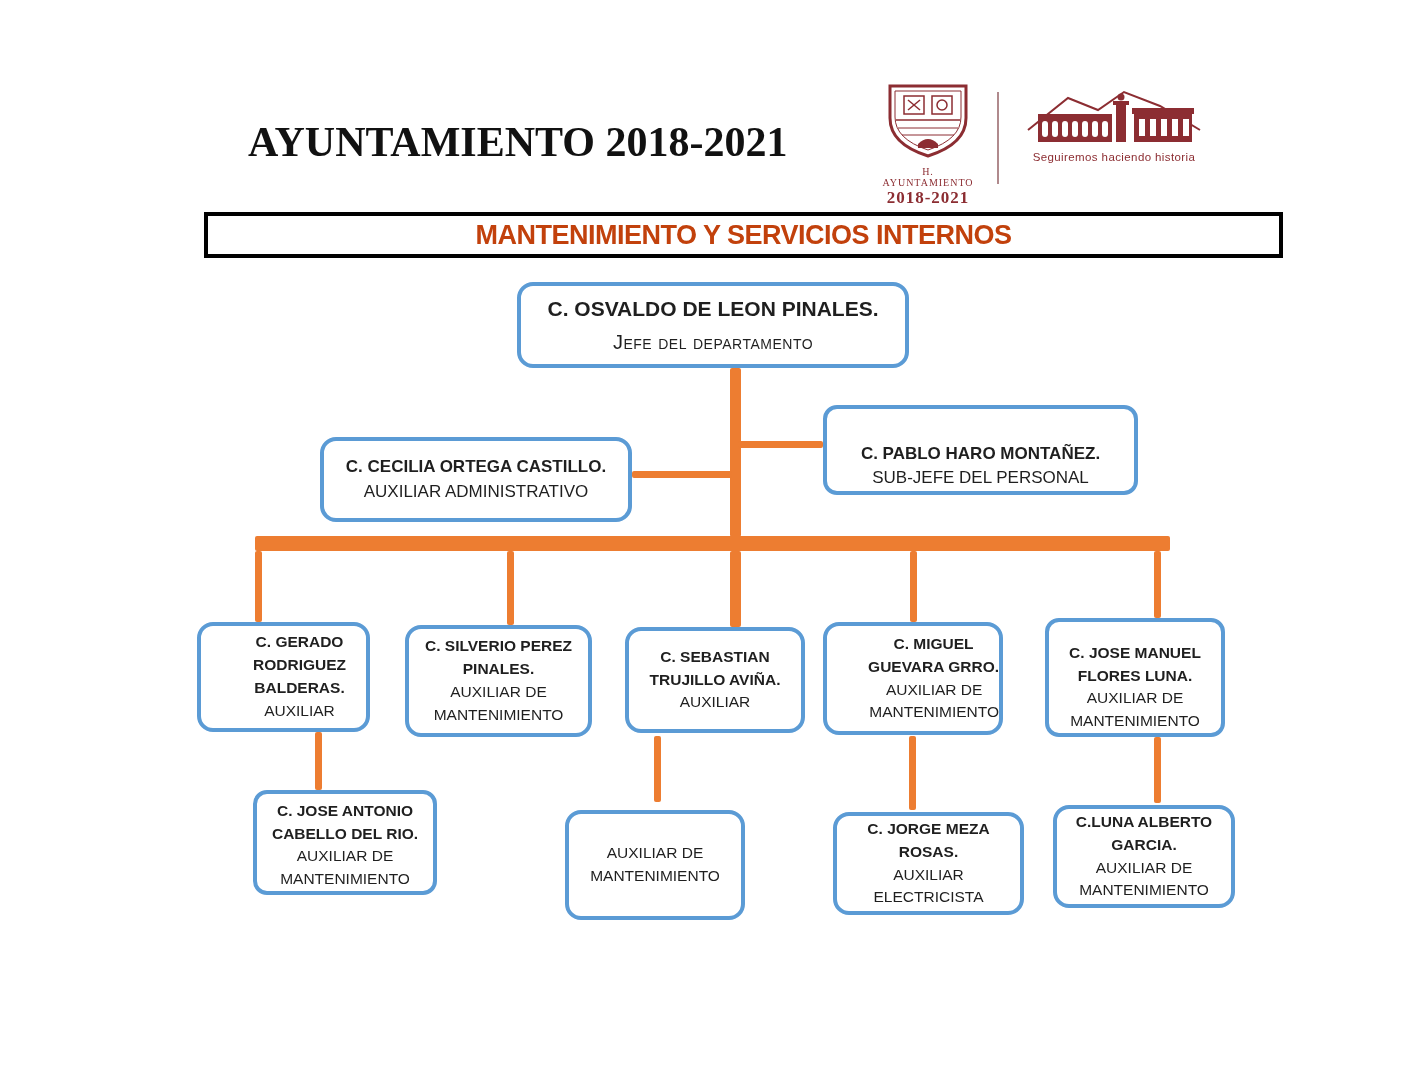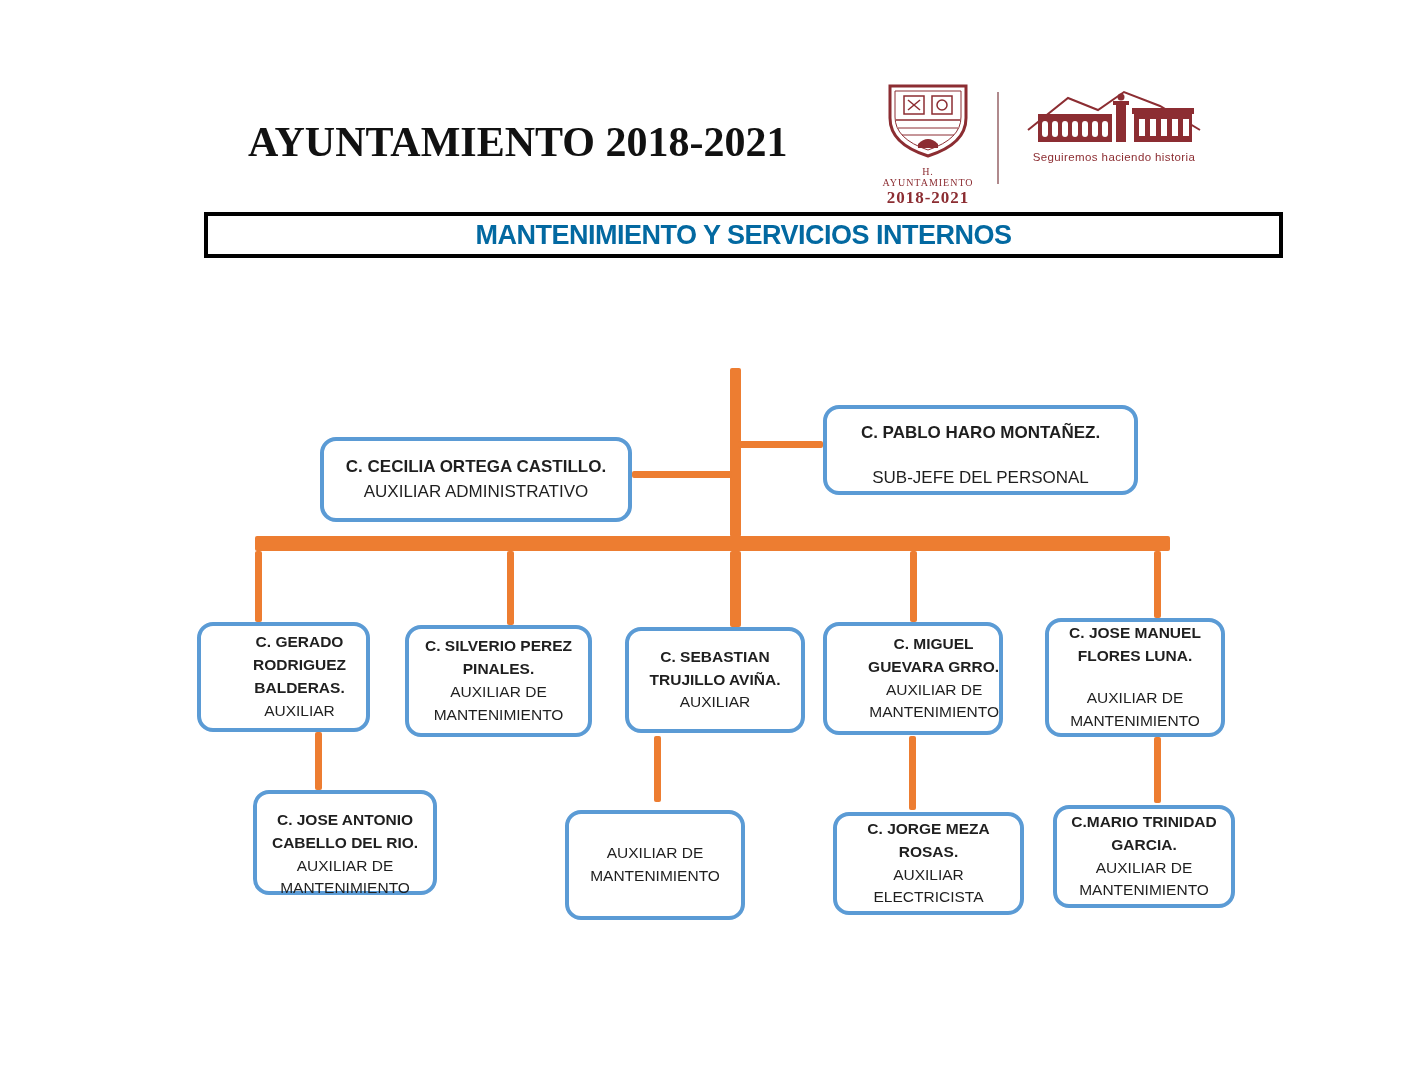--- a/index.html
+++ b/index.html
@@ -20,30 +20,30 @@
   .fresnillo-wrap{position:absolute;left:1016px;top:88px;width:196px;text-align:center;color:#8C2D32;}
   .wordmark{font-family:"Liberation Serif","DejaVu Serif",serif;line-height:1;letter-spacing:2px;margin-top:2px;white-space:nowrap;}
   .wm-big{font-size:37px;}
   .wm-mid{font-size:27px;}
   .fres-tagline{font-size:11.5px;letter-spacing:0.4px;margin-top:1px;}
   .dept-banner{
     position:absolute;left:204px;top:212px;width:1079px;height:46px;
     border:4px solid #000;box-sizing:border-box;
     display:flex;align-items:center;justify-content:center;
   }
-  .dept-banner span{font-weight:bold;font-size:27px;letter-spacing:-0.5px;color:#0369a1;}
+  .dept-banner span{font-weight:bold;font-size:27px;letter-spacing:-0.5px;color:#c2410c;}
   
   .node{
     position:absolute;background:#fff;border:4px solid #5B9BD5;border-radius:16px;
     box-sizing:border-box;display:flex;flex-direction:column;align-items:center;
     justify-content:center;text-align:center;
   }
   .node .name{font-weight:bold;white-space:pre-line;}
   .node .role{white-space:pre-line;}
-  .top-align{justify-content:space-between;}
+  .top-align{justify-content:flex-end;border-radius:14px;}
   .n-jefe .name{font-size:21px;line-height:1.25;}
   .n-jefe .role{font-variant:small-caps;font-size:20px;margin-top:9px;letter-spacing:0.5px;}
   .n-mid{font-size:17px;line-height:1.45;}
   .n-sm{font-size:15.5px;line-height:1.47;}
   
   .conn{position:absolute;background:#ED7D31;border-radius:2px;}
 </style>
 </head>
 <body>
 
@@ -107,20 +107,24 @@
   <div class="conn" style="left:255px;top:551px;width:7px;height:71px;"></div>
   <div class="conn" style="left:507px;top:551px;width:7px;height:74px;"></div>
   <div class="conn" style="left:730px;top:551px;width:11px;height:76px;"></div>
   <div class="conn" style="left:910px;top:551px;width:7px;height:71px;"></div>
   <div class="conn" style="left:1154px;top:551px;width:7px;height:67px;"></div>
   <div class="conn" style="left:315px;top:732px;width:7px;height:58px;"></div>
   <div class="conn" style="left:654px;top:736px;width:7px;height:66px;"></div>
   <div class="conn" style="left:909px;top:736px;width:7px;height:74px;"></div>
   <div class="conn" style="left:1154px;top:737px;width:7px;height:66px;"></div>
 
+  <div class="node n-jefe" style="left:517px;top:282px;width:392px;height:86px;">
+    <div class="name">C. OSVALDO DE LEON PINALES.</div>
+    <div class="role">Jefe del departamento</div>
+  </div>
 
   <div class="node n-mid top-align" style="left:823px;top:405px;width:315px;height:90px;padding-top:12px;">
     <div class="name">C. PABLO HARO MONTAÑEZ.</div>
     <div class="role">SUB-JEFE DEL PERSONAL</div>
   </div>
 
   <div class="node n-mid" style="left:320px;top:437px;width:312px;height:85px;">
     <div class="name">C. CECILIA ORTEGA CASTILLO.</div>
     <div class="role">AUXILIAR ADMINISTRATIVO</div>
   </div>
@@ -172,19 +176,19 @@
   </div>
 
   <div class="node n-sm" style="left:833px;top:812px;width:191px;height:103px;">
     <div class="name">C. JORGE MEZA
 ROSAS.</div>
     <div class="role">AUXILIAR
 ELECTRICISTA</div>
   </div>
 
   <div class="node n-sm" style="left:1053px;top:805px;width:182px;height:103px;">
-    <div class="name">C.MARIO TRINIDAD
+    <div class="name">C.LUNA ALBERTO
 GARCIA.</div>
     <div class="role">AUXILIAR DE
 MANTENIMIENTO</div>
   </div>
 
 </div>
 
 </body></html>

